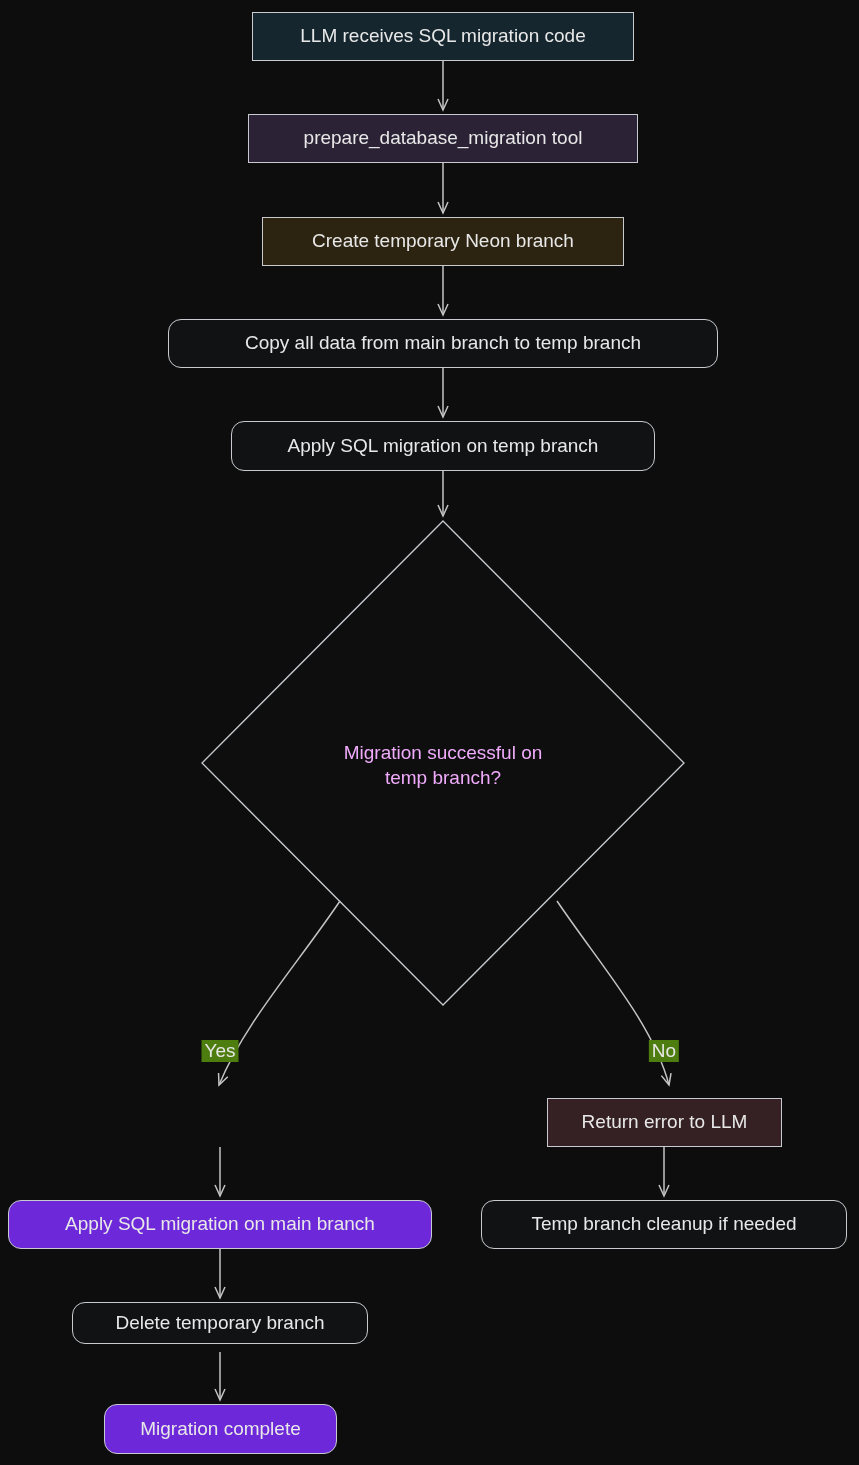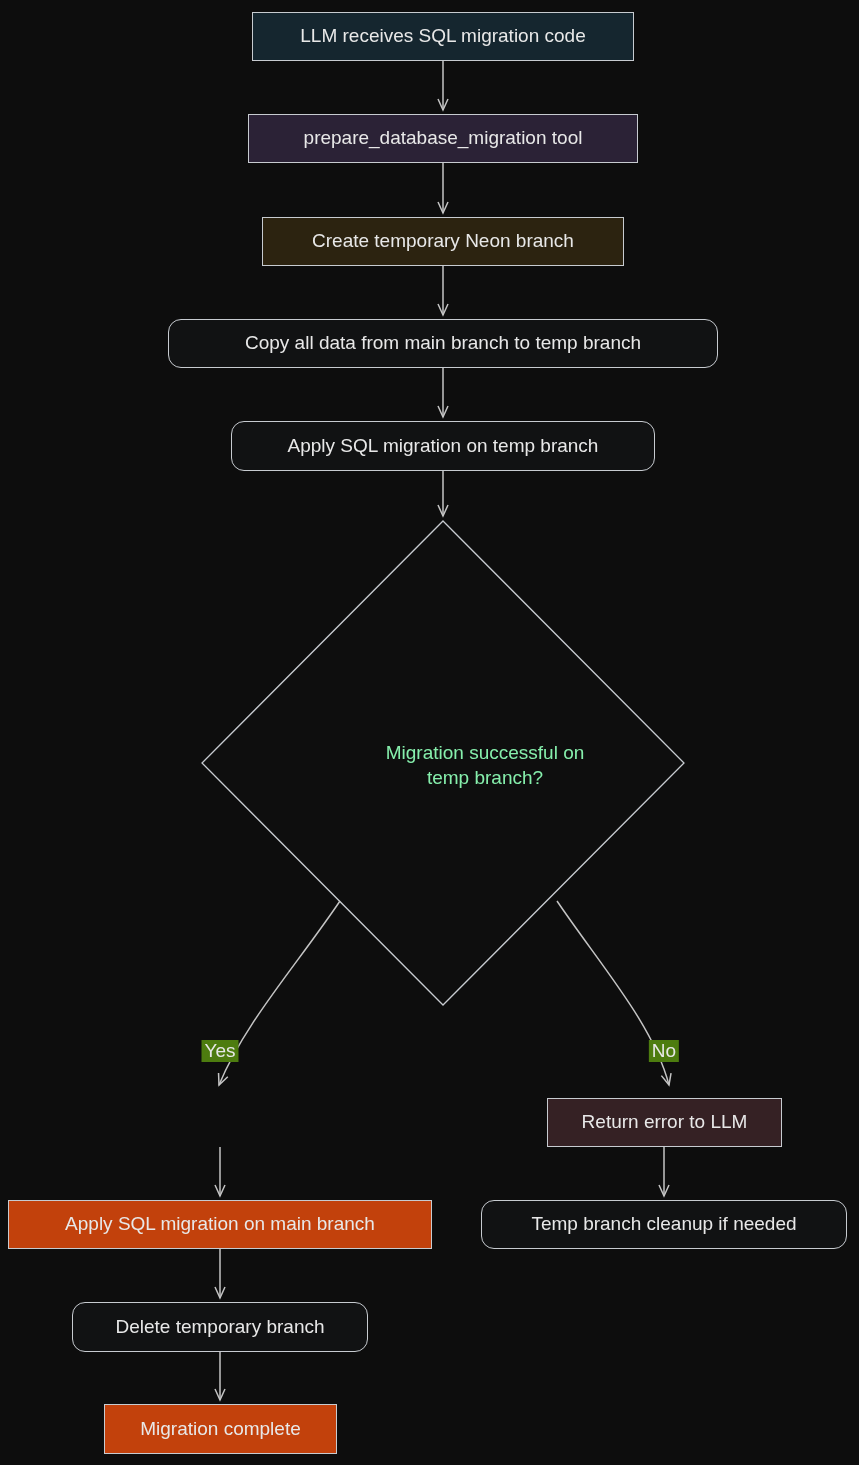--- a/index.html
+++ b/index.html
@@ -31,45 +31,44 @@
     font-size: 19px;
     line-height: 1.2;
     text-align: center;
     color: #e8e8e8;
     white-space: nowrap;
   }
   .fill-dark   { background: #111213; border-radius: 13px; }
   .fill-teal   { background: #15262f; }
   .fill-purple { background: #2b2236; }
   .fill-brown  { background: #2c2310; }
-  .fill-green  { background: #c2410c; }
+  .fill-green  { background: #6d28d9; border-radius: 13px; }
   .fill-maroon { background: #352124; }
 
   #n-llm        { left: 252px; top: 12px;   width: 382px; height: 49px; }
   #n-prepare    { left: 248px; top: 114px;  width: 390px; height: 49px; }
   #n-create     { left: 262px; top: 217px;  width: 362px; height: 49px; text-align: center; }
   #n-copy       { left: 168px; top: 319px;  width: 550px; height: 49px; }
   #n-applytemp  { left: 231px; top: 421px;  width: 424px; height: 50px; }
   #n-complete   { left: 15px;  top: 1098px; width: 410px; height: 49px; }
   #n-applymain  { left: 8px;   top: 1200px; width: 424px; height: 49px; }
-  #n-delete     { left: 72px;  top: 1302px; width: 296px; height: 50px; }
+  #n-delete     { left: 72px;  top: 1302px; width: 296px; height: 42px; }
   #n-migdone    { left: 104px; top: 1404px; width: 233px; height: 50px; }
   #n-error      { left: 547px; top: 1098px; width: 235px; height: 49px; }
   #n-cleanup    { left: 481px; top: 1200px; width: 366px; height: 49px; }
 
   .diamond-label {
     position: absolute;
     left: 443px;
     top: 765px;
     transform: translate(-50%, -50%);
     text-align: center;
     font-size: 19px;
     line-height: 25px;
-    color: #86efac;
-    margin-left: 42px;
+    color: #f0abfc;
   }
   .edge-label {
     position: absolute;
     transform: translate(-50%, -50%);
     font-size: 19px;
     color: #e8e8e8;
     background: #4d7c0f;
     padding: 0 3px;
   }
   #lbl-yes { left: 220px; top: 1051px; }

